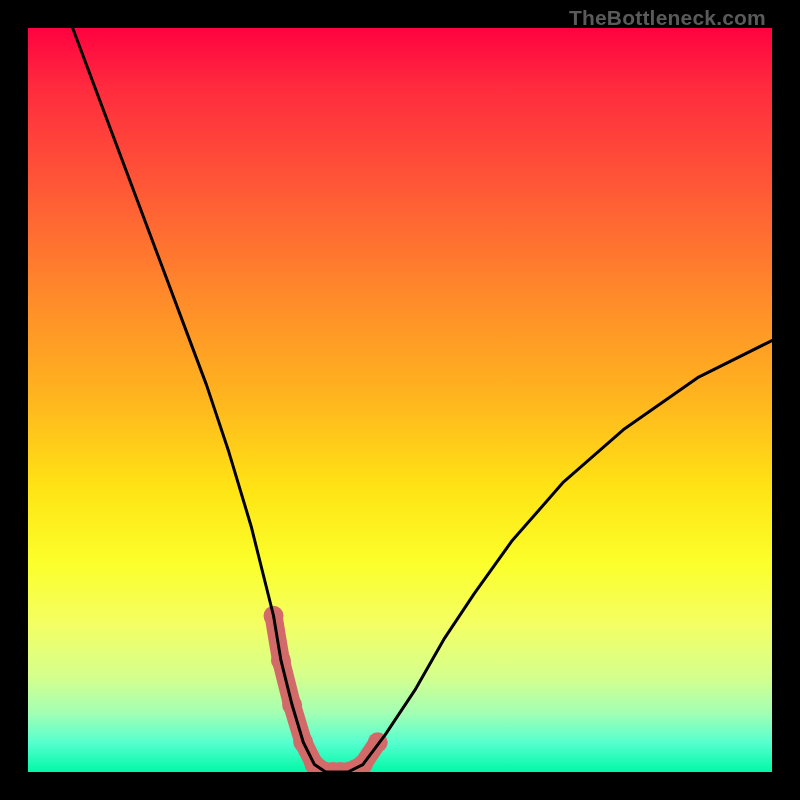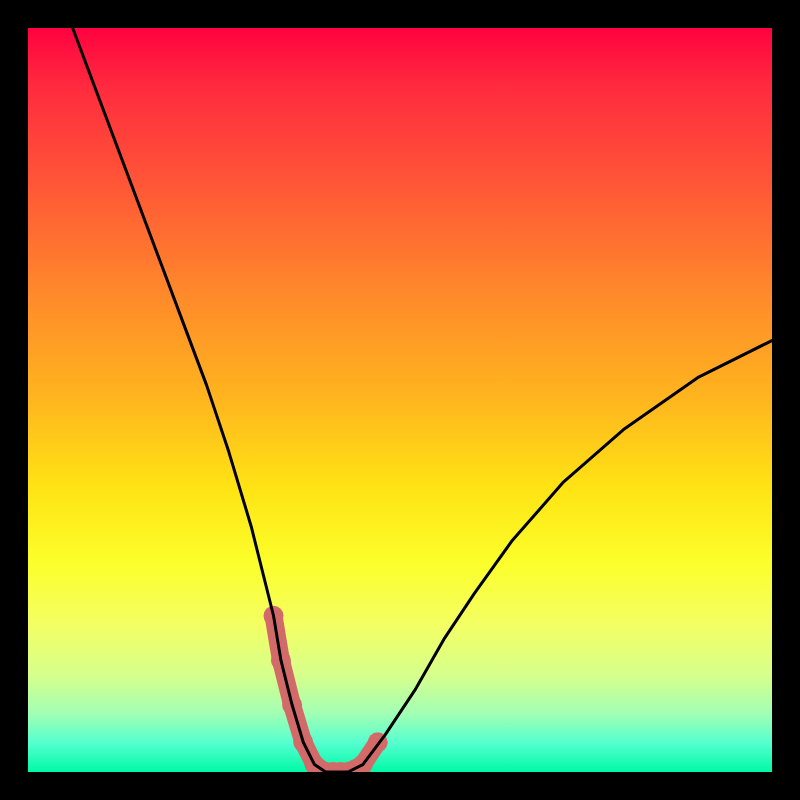--- a/index.html
+++ b/index.html
@@ -69,13 +69,14 @@
             <circle cx="319.92" cy="744.00" r="10" fill="#d36a6a"></circle>
             <circle cx="334.80" cy="736.56" r="10" fill="#d36a6a"></circle>
             <circle cx="349.68" cy="714.24" r="10" fill="#d36a6a"></circle>
           </g>
       </g>
       <g>
         <path id="curve-path" fill="none" stroke-linecap="round" stroke-linejoin="round" d="M44.64 0.00 L66.96 59.52 L89.28 119.04 L111.60 178.56 L133.92 238.08 L156.24 297.60 L178.56 357.12 L200.88 424.08 L223.20 498.48 L245.52 587.76 L252.96 632.40 L264.12 677.04 L275.28 714.24 L286.44 736.56 L297.60 744.00 L305.04 744.00 L312.48 744.00 L319.92 744.00 L334.80 736.56 L357.12 706.80 L386.88 662.16 L416.64 610.08 L446.40 565.44 L483.60 513.36 L535.68 453.84 L595.20 401.76 L669.60 349.68 L744.00 312.48" stroke="#000000" stroke-width="3"></path>
       </g>
     </svg>
   </div>
+  <div class="watermark">TheBottleneck.com</div>
 </div>
 
 </body></html>

